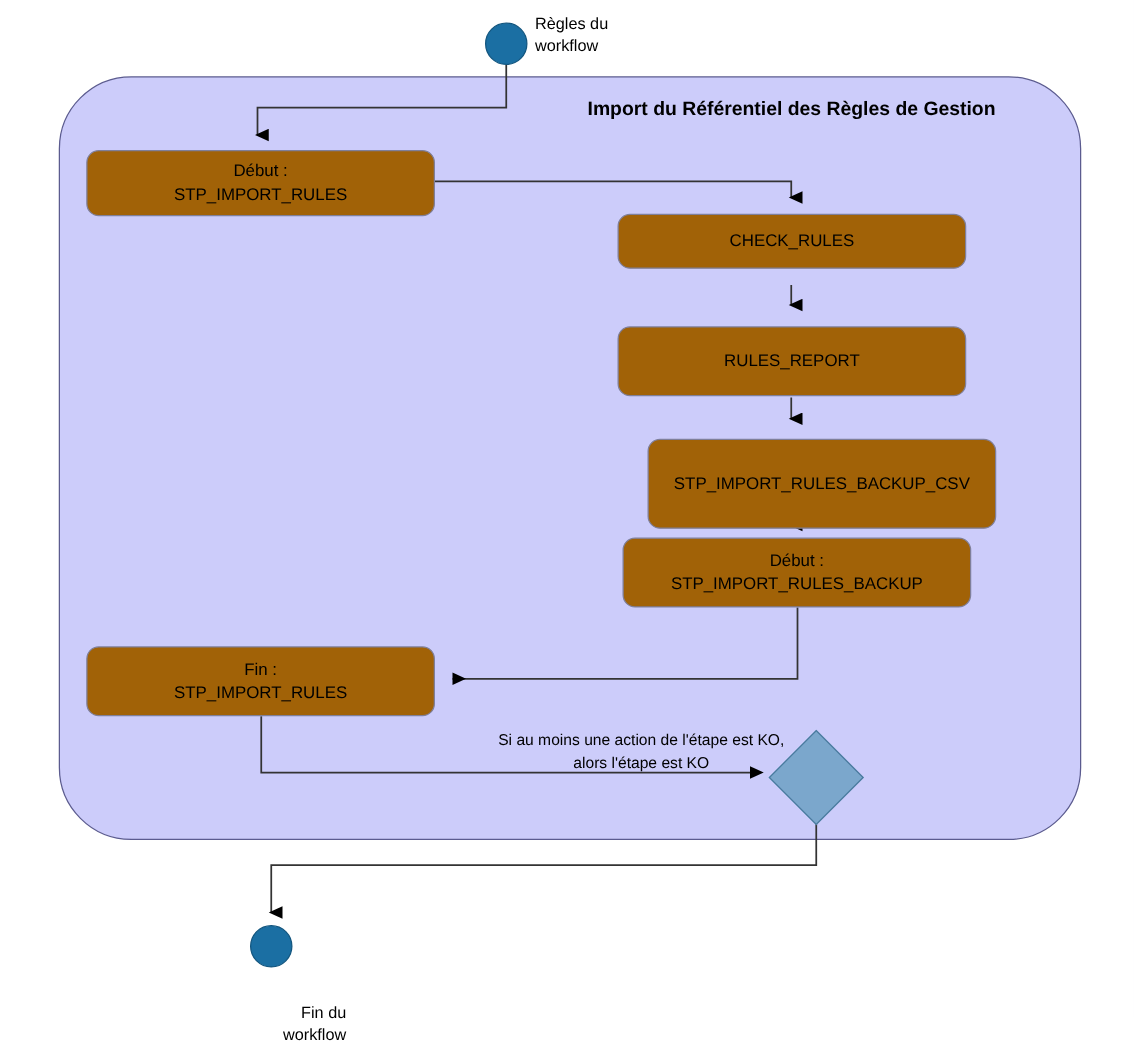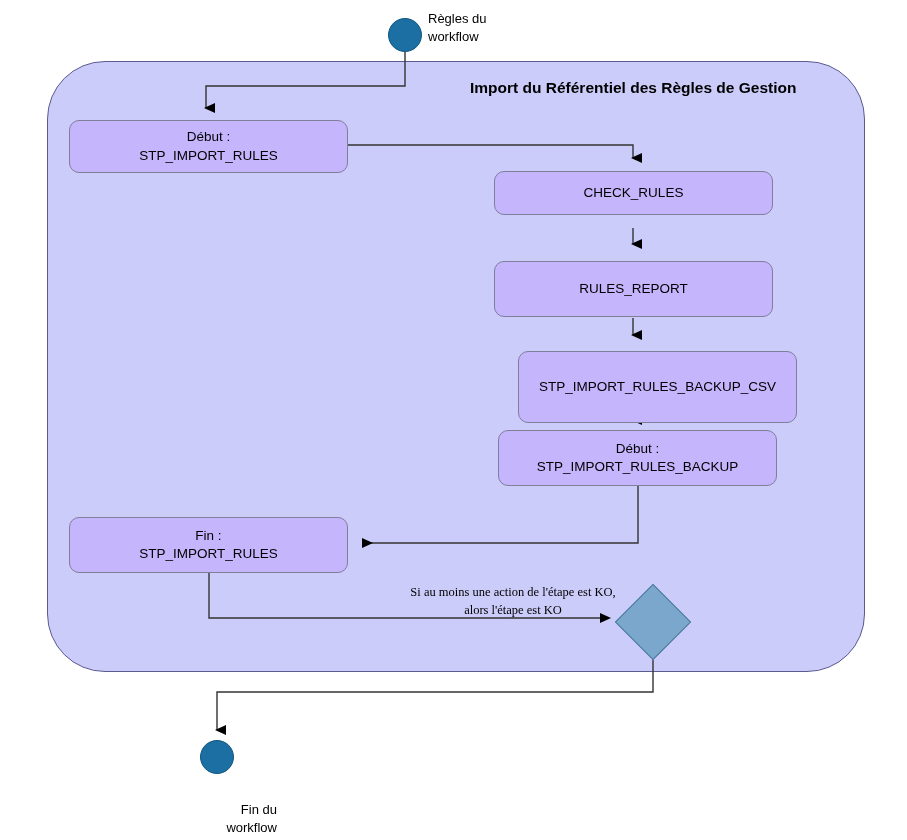--- a/index.html
+++ b/index.html
@@ -41,21 +41,21 @@
     width: 385px;
     text-align: left;
     font-size: 15.5px;
     font-weight: bold;
     color: #000000;
     line-height: 1.32;
     letter-spacing: 0px;
   }
   .node-box {
     position: absolute;
-    background: #c4b5fd;
+    background: #a16207;
     border: 1px solid #7f7f9a;
     border-radius: 10px;
     box-sizing: border-box;
     display: flex;
     align-items: center;
     justify-content: center;
     text-align: center;
     font-size: 13.5px;
     color: #000000;
     line-height: 1.35;
@@ -84,21 +84,20 @@
     line-height: 1.35;
     white-space: pre-line;
   }
   .edge-label {
     position: absolute;
     font-size: 12.5px;
     color: #000000;
     line-height: 1.4;
     text-align: center;
     white-space: pre-line;
-    font-family: Liberation Serif, serif;
   }
 </style>
 </head>
 <body>
 
 <div id="canvas">
 
   <div class="container-shape"></div>
 
   <svg id="edges" viewBox="0 0 907 840">

